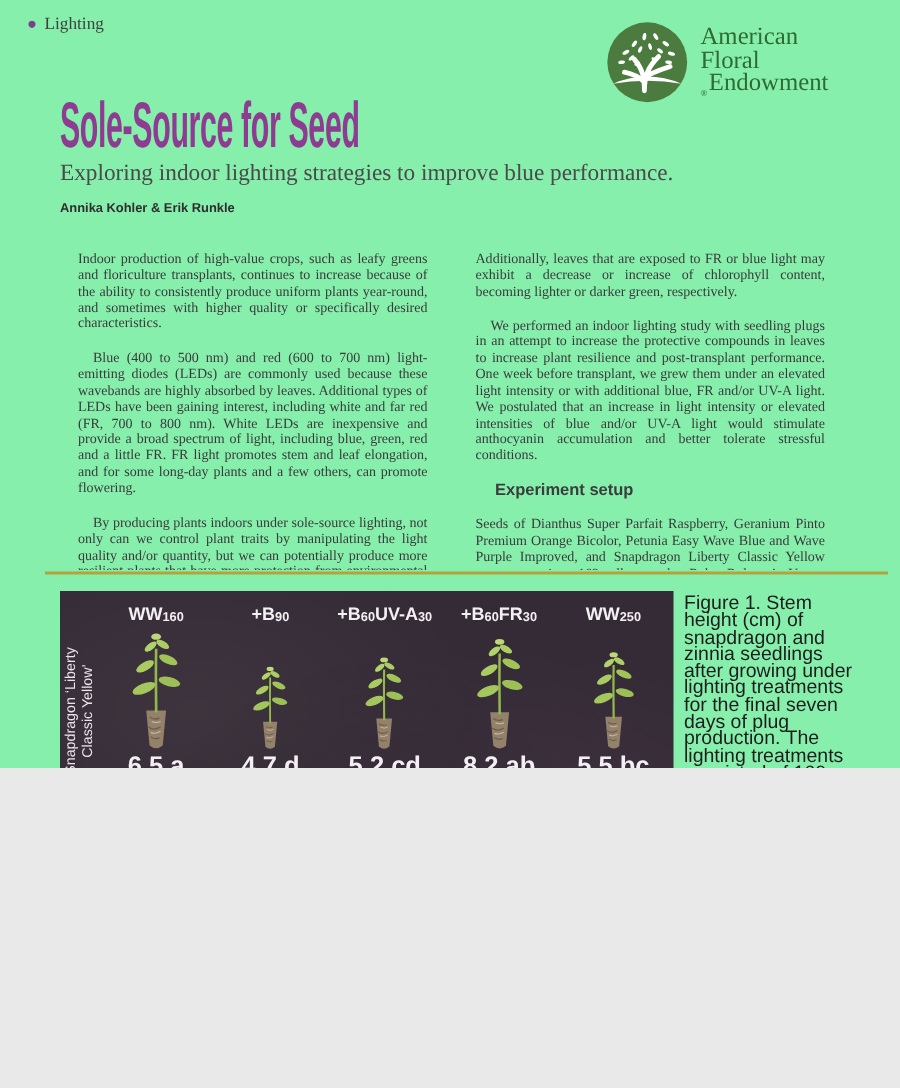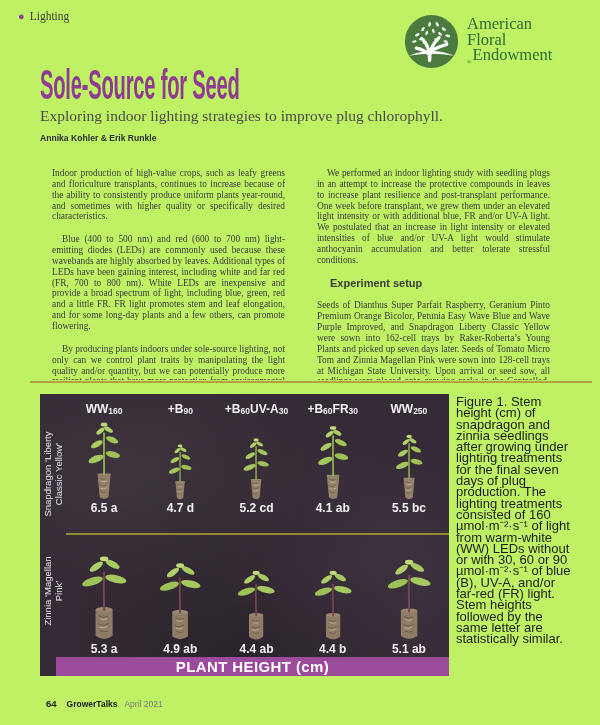--- a/index.html
+++ b/index.html
@@ -1,17 +1,17 @@
 <!DOCTYPE html>
 <html><head>
 <meta charset="utf-8">
 <style>
   html,body{margin:0;padding:0;background:#e9e9e9;}
   .page{
-    position:relative;width:600px;height:725px;background:#bef264;
+    position:relative;width:600px;height:512px;background:#86efac;
     font-family:"Liberation Serif",serif;color:#2c2c2c;overflow:hidden;
     margin:0 auto;
   }
   
   .cat{position:absolute;left:18px;top:10px;font-size:11.5px;color:#3f3f3f;}
   .cat .dot{color:#7b3f8e;font-size:11px;margin-right:5px;}
   
   .logo{position:absolute;left:403px;top:13px;display:flex;align-items:flex-start;}
   .logo svg{width:57px;height:57px;display:block;}
   .logo-text{margin-left:7px;margin-top:3px;font-family:"Liberation Serif",serif;
@@ -45,21 +45,21 @@
   .fig-headers .hdr{flex:1;text-align:center;color:#f3eff4;font-weight:700;font-size:12px;}
   .fig-headers .sub{font-size:8.5px;vertical-align:-1px;}
   .plant-row{position:absolute;left:26px;right:2px;display:flex;align-items:flex-end;}
   .plant-row-1{top:22px;height:84px;}
   .plant-row-2{top:146px;height:102px;}
   .plant-cell{flex:1;display:flex;justify-content:center;align-items:flex-end;height:100%;}
   .plant-cell svg{width:100%;}
   .vals{position:absolute;left:26px;right:2px;display:flex;}
   .vals-1{top:107px;}
   .vals-2{top:248px;}
-  .vals .val{flex:1;text-align:center;color:#f3eff4;font-weight:700;font-size:12px;}
+  .vals .val{flex:1;text-align:center;color:#f3eff4;font-weight:700;font-size:17px;}
   .fig-divider{position:absolute;left:26px;right:0;top:139px;height:1.5px;background:#8f8c33;}
   .species{position:absolute;display:flex;flex-direction:column;justify-content:center;
     text-align:center;color:#e9e3ec;font-size:9.5px;line-height:11px;
     transform:rotate(-90deg);}
   .species-1{width:116px;height:26px;left:-45px;top:67px;}
   .species-2{width:102px;height:26px;left:-38px;top:184px;}
   .fig-banner{position:absolute;left:16px;right:0;bottom:0;height:19px;background:#9c4a9b;
     display:flex;align-items:center;justify-content:center;color:#ffffff;
     font-weight:700;font-size:15px;letter-spacing:0.4px;}
   
@@ -134,30 +134,31 @@
       </g>
     </svg>
     <div class="logo-text">
       <div>American</div>
       <div>Floral</div>
       <div><span class="logo-reg">®</span><span>Endowment</span></div>
     </div>
   </div>
 
   <div class="title">Sole-Source for Seed</div>
-  <div class="subtitle">Exploring indoor lighting strategies to improve plug chlorophyll.</div>
+  <div class="subtitle">Exploring indoor lighting strategies to improve blue performance.</div>
   <div class="authors">Annika Kohler &amp; Erik Runkle</div>
 
   <div class="col col-left">
     <p>Indoor production of high-value crops, such as leafy greens and floriculture transplants, continues to increase because of the ability to consistently produce uniform plants year-round, and sometimes with higher quality or specifically desired characteristics.</p>
     <p class="indent">Blue (400 to 500 nm) and red (600 to 700 nm) light-emitting diodes (LEDs) are commonly used because these wavebands are highly absorbed by leaves. Additional types of LEDs have been gaining interest, including white and far red (FR, 700 to 800 nm). White LEDs are inexpensive and provide a broad spectrum of light, including blue, green, red and a little FR. FR light promotes stem and leaf elongation, and for some long-day plants and a few others, can promote flowering.</p>
     <p class="indent">By producing plants indoors under sole-source lighting, not only can we control plant traits by manipulating the light quality and/or quantity, but we can potentially produce more resilient plants that have more protection from environmental stressors. When plants are exposed to high-light levels, UV-A (315 to 400 nm), or blue light, they can accumulate anthocyanins. These pigments make leaves more purple in color and generally increase their tolerance to stressful environments.</p>
   </div>
 
   <div class="col col-right">
+    <p>Additionally, leaves that are exposed to FR or blue light may exhibit a decrease or increase of chlorophyll content, becoming lighter or darker green, respectively.</p>
     <p class="indent">We performed an indoor lighting study with seedling plugs in an attempt to increase the protective compounds in leaves to increase plant resilience and post-transplant performance. One week before transplant, we grew them under an elevated light intensity or with additional blue, FR and/or UV-A light. We postulated that an increase in light intensity or elevated intensities of blue and/or UV-A light would stimulate anthocyanin accumulation and better tolerate stressful conditions.</p>
     <div class="sec-head">Experiment setup</div>
     <p>Seeds of Dianthus Super Parfait Raspberry, Geranium Pinto Premium Orange Bicolor, Petunia Easy Wave Blue and Wave Purple Improved, and Snapdragon Liberty Classic Yellow were sown into 162-cell trays by Raker-Roberta’s Young Plants and picked up seven days later. Seeds of Tomato Micro Tom and Zinnia Magellan Pink were sown into 128-cell trays at Michigan State University. Upon arrival or seed sow, all seedlings were placed onto growing racks in the Controlled-Environment Lighting Laboratory (CELL) at MSU that provided a total photon</p>
   </div>
 
   <div class="rule-olive"></div>
 
   <div class="fig-photo">
 
     <div class="species species-1">
@@ -202,21 +203,21 @@
           <svg viewBox="0 0 60 120" preserveAspectRatio="xMidYMax meet" style="height: 74px;">
             <use href="#plant-snap"></use>
           </svg>
         </div>
     </div>
 
     <div class="vals vals-1">
       <span class="val">6.5 a</span>
       <span class="val">4.7 d</span>
       <span class="val">5.2 cd</span>
-      <span class="val">4.1 ab</span>
+      <span class="val">8.2 ab</span>
       <span class="val">5.5 bc</span>
     </div>
 
     <div class="fig-divider"></div>
 
     <div class="plant-row plant-row-2">
       <div class="plant-cell">
           <svg viewBox="0 0 60 130" preserveAspectRatio="xMidYMax meet" style="height: 101px;">
             <use href="#plant-zinnia"></use>
           </svg>

